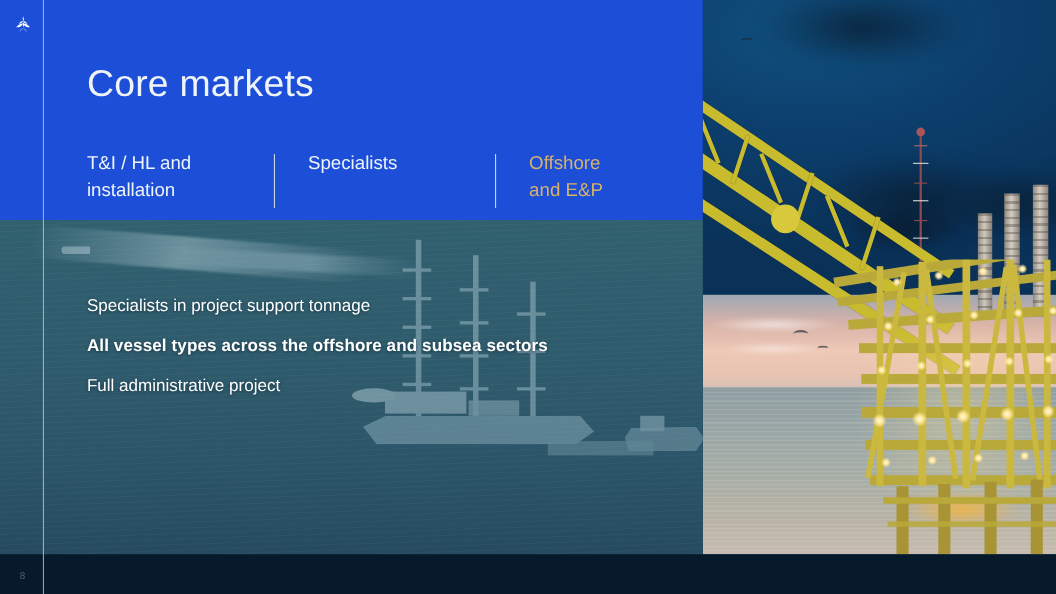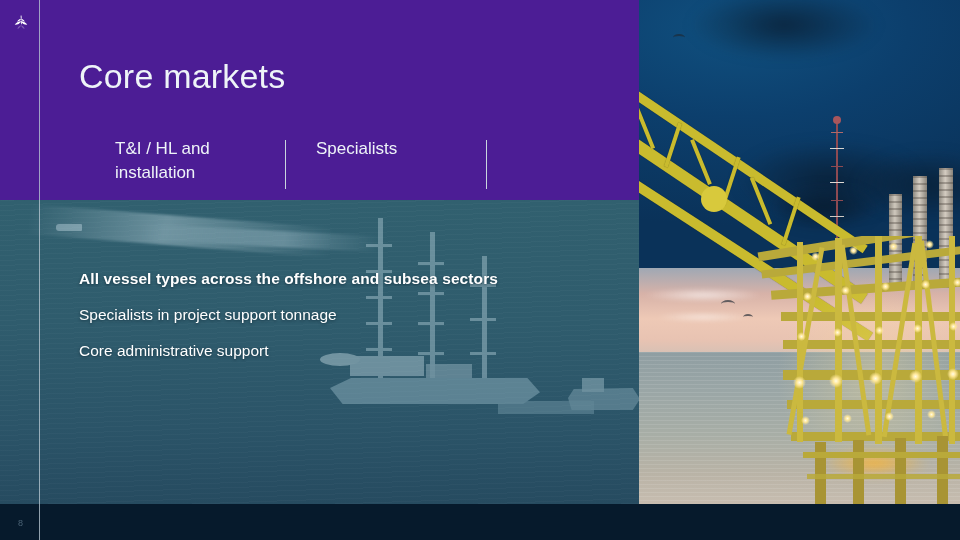--- a/index.html
+++ b/index.html
@@ -80,42 +80,41 @@
     background:#c6dde5; opacity:.85;
   }
   .barge {
     position:absolute; left:168px; bottom:4px; width:96px; height:13px;
     background:#9cbecb; opacity:.7; filter:blur(.6px);
   }
 
   
   .header {
     position:absolute; left:0; top:0; width:639px; height:200px;
-    background:#4c1d95;
+    background:#1d4ed8;
   }
   .logo {
     position:absolute; left:10px; top:13px;
     width:22px; height:22px;
   }
   .slide-title {
     position:absolute; left:79px; top:57px;
     font-size:34px; font-weight:300;
     letter-spacing:.2px;
     color:#eef4f8;
   }
 
   .tabs {
     position:absolute; left:79px; top:137px;
     display:flex; align-items:flex-start;
   }
   .tab {
     font-size:17px; font-weight:400; line-height:1.42;
     color:#eef4f8;
     white-space:pre-line;
-    margin-left:36px;
   }
   .tab.t1 { width:170px; }
   .tab.t2 { width:170px; margin-left:30px; }
   .tab.t3 { margin-left:30px; color:#d8b269; }
   .tab-div {
     width:1px; height:49px;
     background:#c9d6de;
     margin-top:3px;
   }
 
@@ -298,27 +297,29 @@
     </div>
 
     <div class="slide-title">Core markets</div>
 
     <div class="tabs">
       <div class="tab t1">T&amp;I / HL and
 installation</div>
       <div class="tab-div"></div>
       <div class="tab t2">Specialists</div>
       <div class="tab-div"></div>
+      <div class="tab t3">Offshore
+and E&amp;P</div>
     </div>
   </div>
 
   <div class="bullets">
+    <div class="bullet">Specialists in project support tonnage</div>
     <div class="bullet lead">All vessel types across the offshore and subsea sectors</div>
-    <div class="bullet">Specialists in project support tonnage</div>
-    <div class="bullet">Core administrative support</div>
+    <div class="bullet">Full administrative project</div>
   </div>
 
   <div class="photo">
     <div class="sky"></div>
     <div class="cloud cloud-l"></div>
     <div class="cloud cloud-m"></div>
     <div class="cloud cloud-r"></div>
     <div class="cloud cloud-d"></div>
 
     <div class="sunset"></div>

